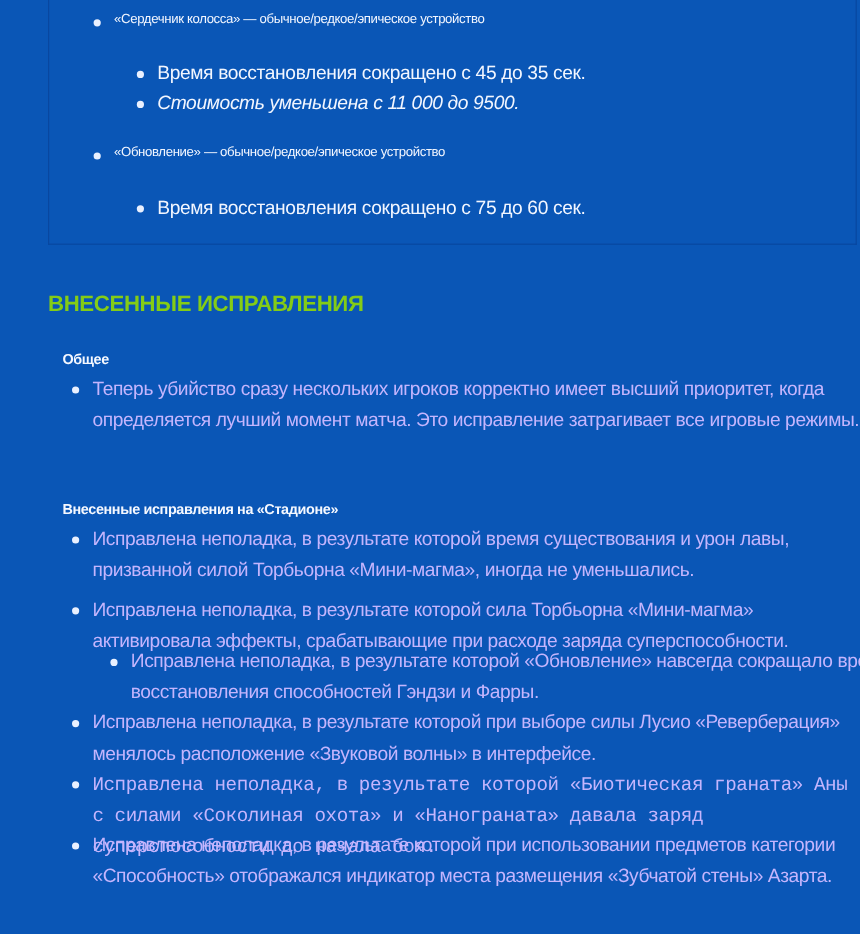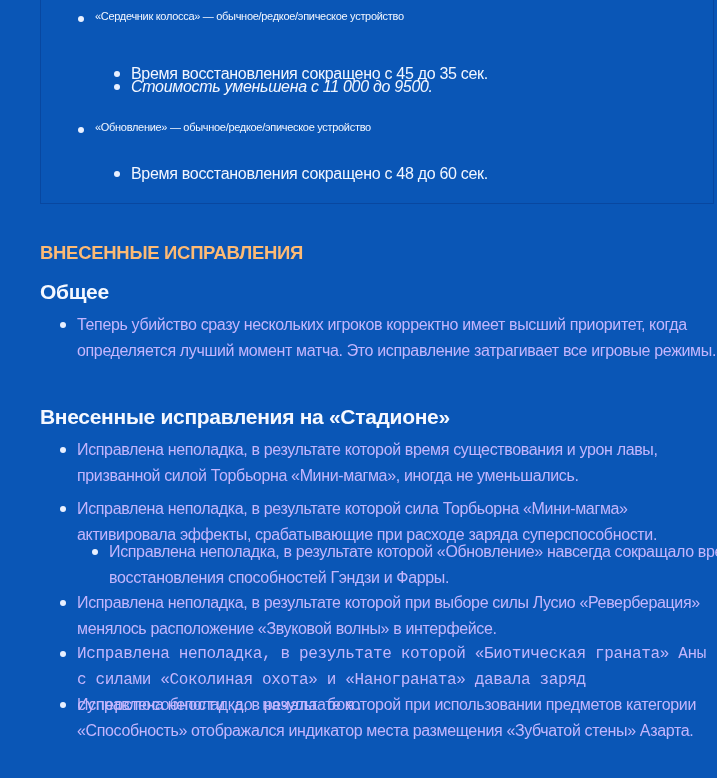--- a/index.html
+++ b/index.html
@@ -41,54 +41,54 @@
   .lvl2 { position: absolute; left: 131px; font-size: 16px; letter-spacing: -0.3px; }
   .lvl2::before { left: -17px; top: 6px; }
 
   .h2 {
     position: absolute;
     left: 40px;
     top: 242px;
     font-size: 18.5px;
     font-weight: bold;
     letter-spacing: -0.3px;
-    color: #fdba74;
+    color: #84cc16;
     margin: 0;
   }
   .h3 {
     position: absolute;
     left: 40px;
-    font-size: 21px;
+    font-size: 12px;
     font-weight: bold;
     letter-spacing: -0.3px;
     color: #f5f8ff;
-    margin: 0;
+    margin: 12px;
   }
   .fix-list li {
     position: absolute;
     left: 77px;
     width: 640px;
     font-size: 16px;
     line-height: 26px;
     letter-spacing: -0.35px;
     color: #c4b5fd;
   }
   .fix-list li::before { left: -17px; top: 10px; }
 </style>
 </head>
 <body>
 
 <div class="box"></div>
 
 <ul>
   <li class="lvl1" style="top:10px;">«Сердечник колосса» — обычное/редкое/эпическое устройство</li>
-  <li class="lvl2" style="top:53px;margin-top:12px;">Время восстановления сокращено с 45 до 35 сек.</li>
+  <li class="lvl2" style="top:53px;">Время восстановления сокращено с 45 до 35 сек.</li>
   <li class="lvl2" style="top:78px;font-style:italic;">Стоимость уменьшена с 11 000 до 9500.</li>
   <li class="lvl1" style="top:121px;">«Обновление» — обычное/редкое/эпическое устройство</li>
-  <li class="lvl2" style="top:165px;">Время восстановления сокращено с 48 до 60 сек.</li>
+  <li class="lvl2" style="top:165px;">Время восстановления сокращено с 75 до 60 сек.</li>
 </ul>
 
 <h2 class="h2">ВНЕСЕННЫЕ ИСПРАВЛЕНИЯ</h2>
 
 <h3 class="h3" style="top:280px;">Общее</h3>
 <ul class="fix-list">
   <li style="top:312px;">Теперь убийство сразу нескольких игроков корректно имеет высший приоритет, когда определяется лучший момент матча. Это исправление затрагивает все игровые режимы.</li>
 </ul>
 
 <h3 class="h3" style="top:405px;">Внесенные исправления на «Стадионе»</h3>

